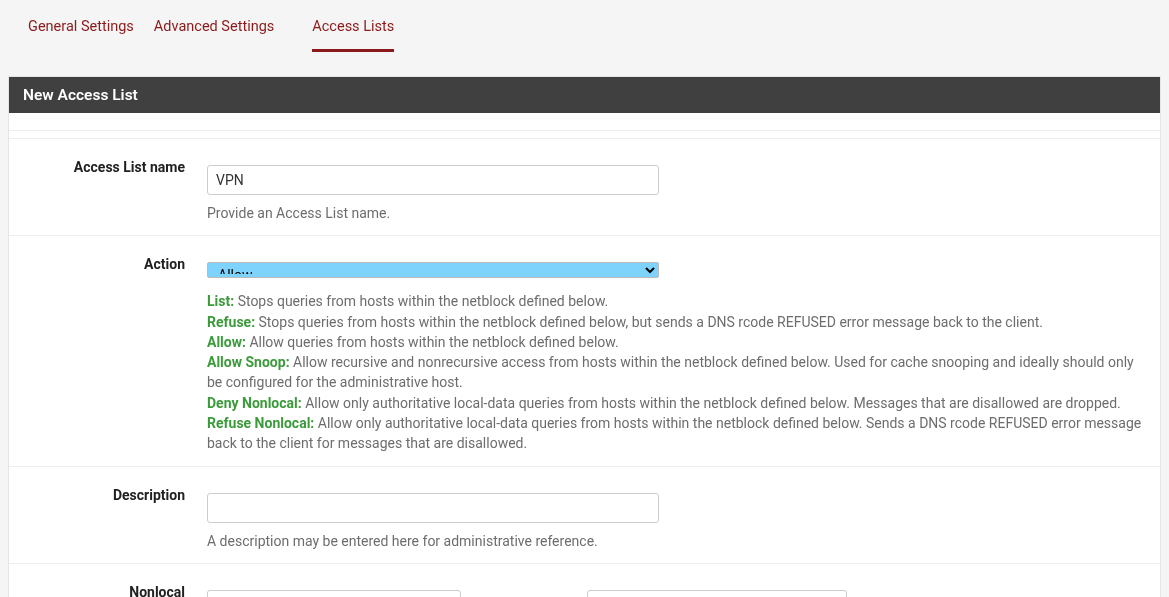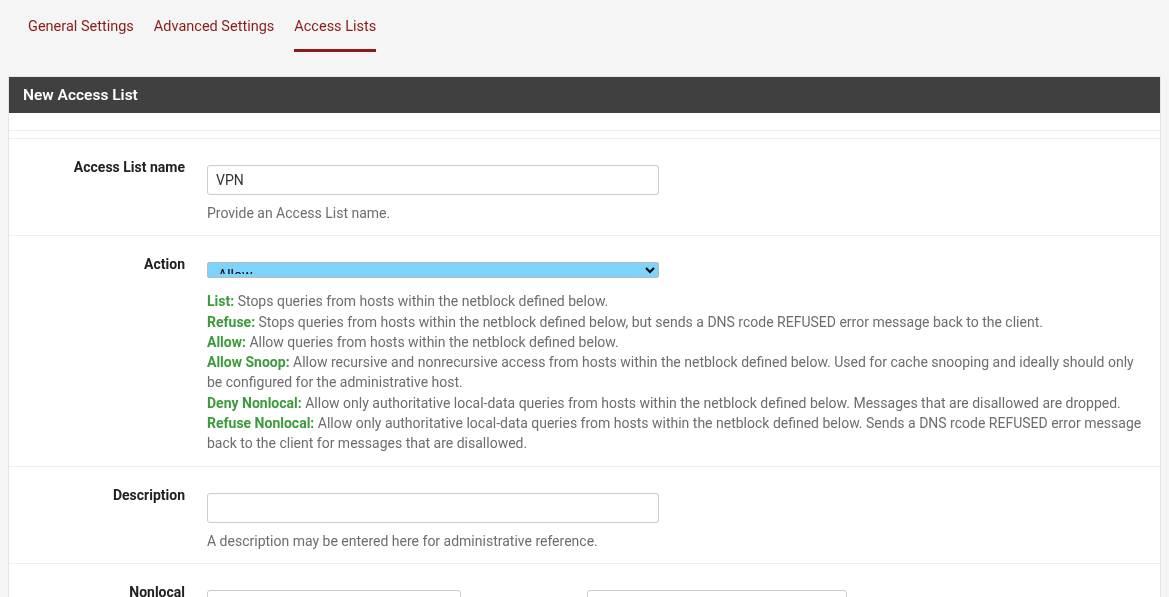--- a/index.html
+++ b/index.html
@@ -21,20 +21,21 @@
   }
   .tab {
     color: #8b1a1a;
     font-size: 14.5px;
     padding-bottom: 14px;
     cursor: pointer;
     border-bottom: 3px solid transparent;
   }
   .tab.active {
     border-bottom: 3px solid #8b1a1a;
+    margin-left: 18px;
   }
   .panel {
     margin: 24px 8px 0 8px;
     background: #fff;
     border: 1px solid #e5e5e5;
   }
   .panel-header {
     background: #404040;
     color: #fff;
     font-weight: 600;

